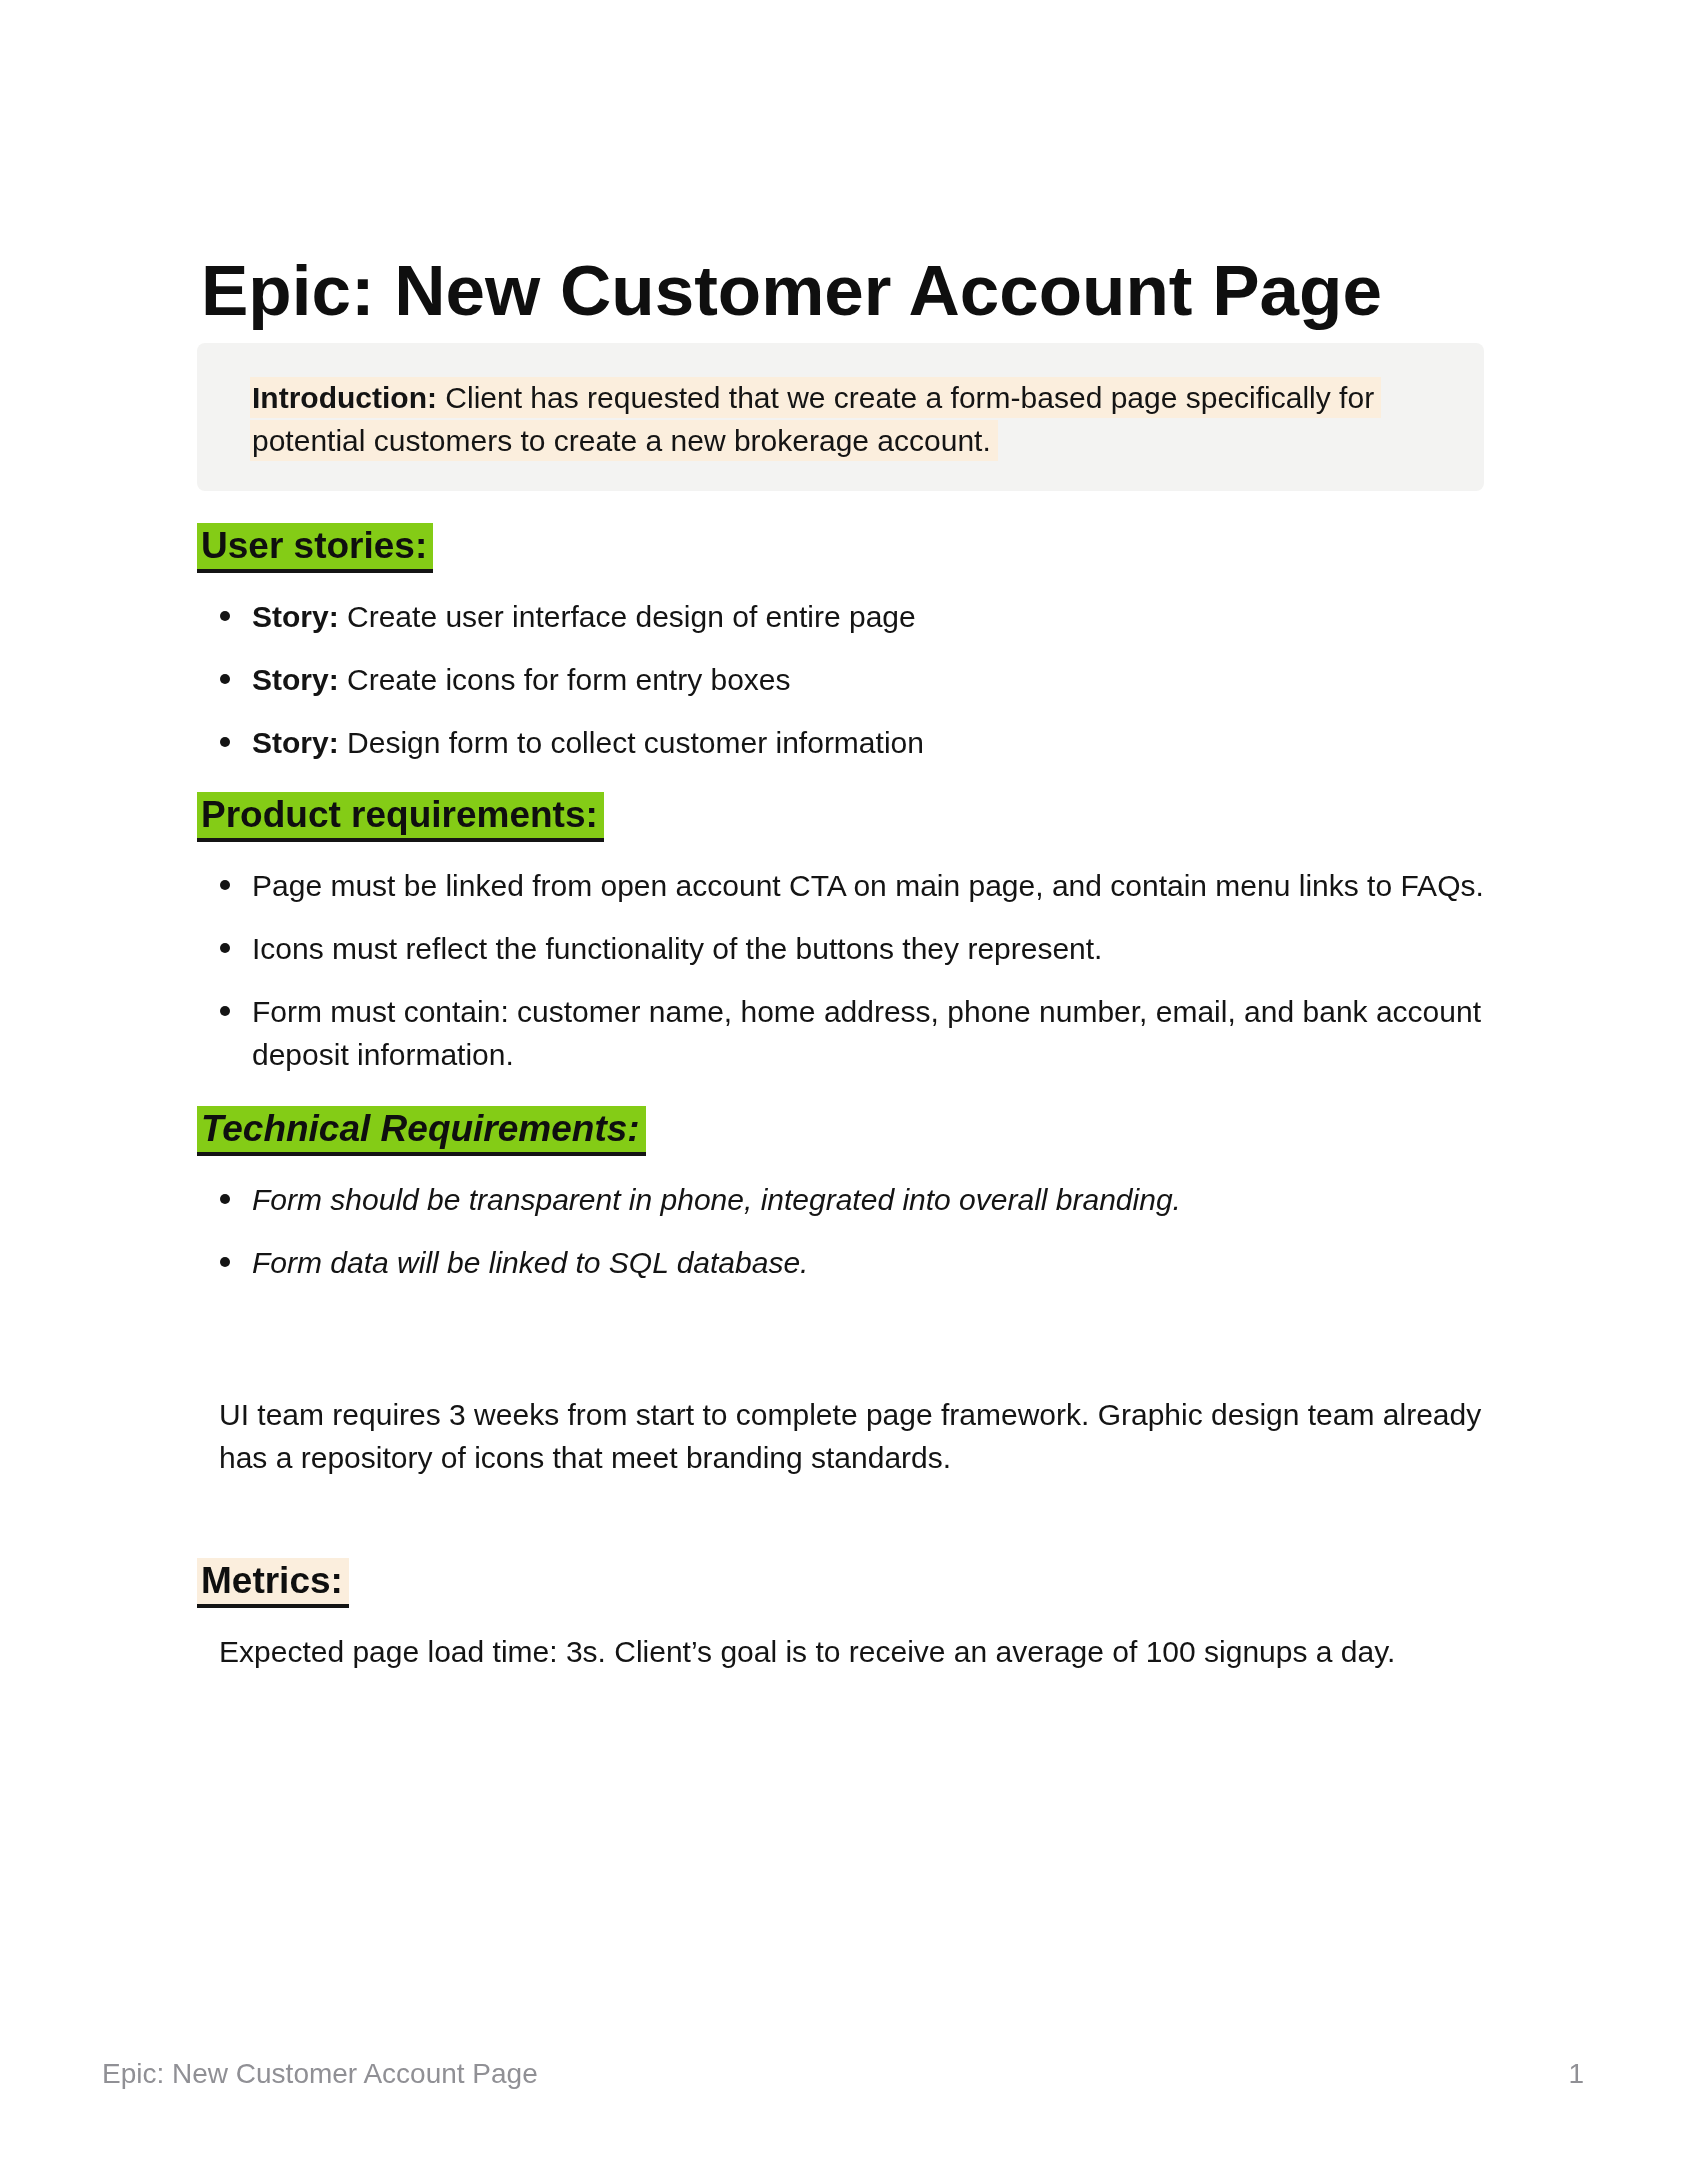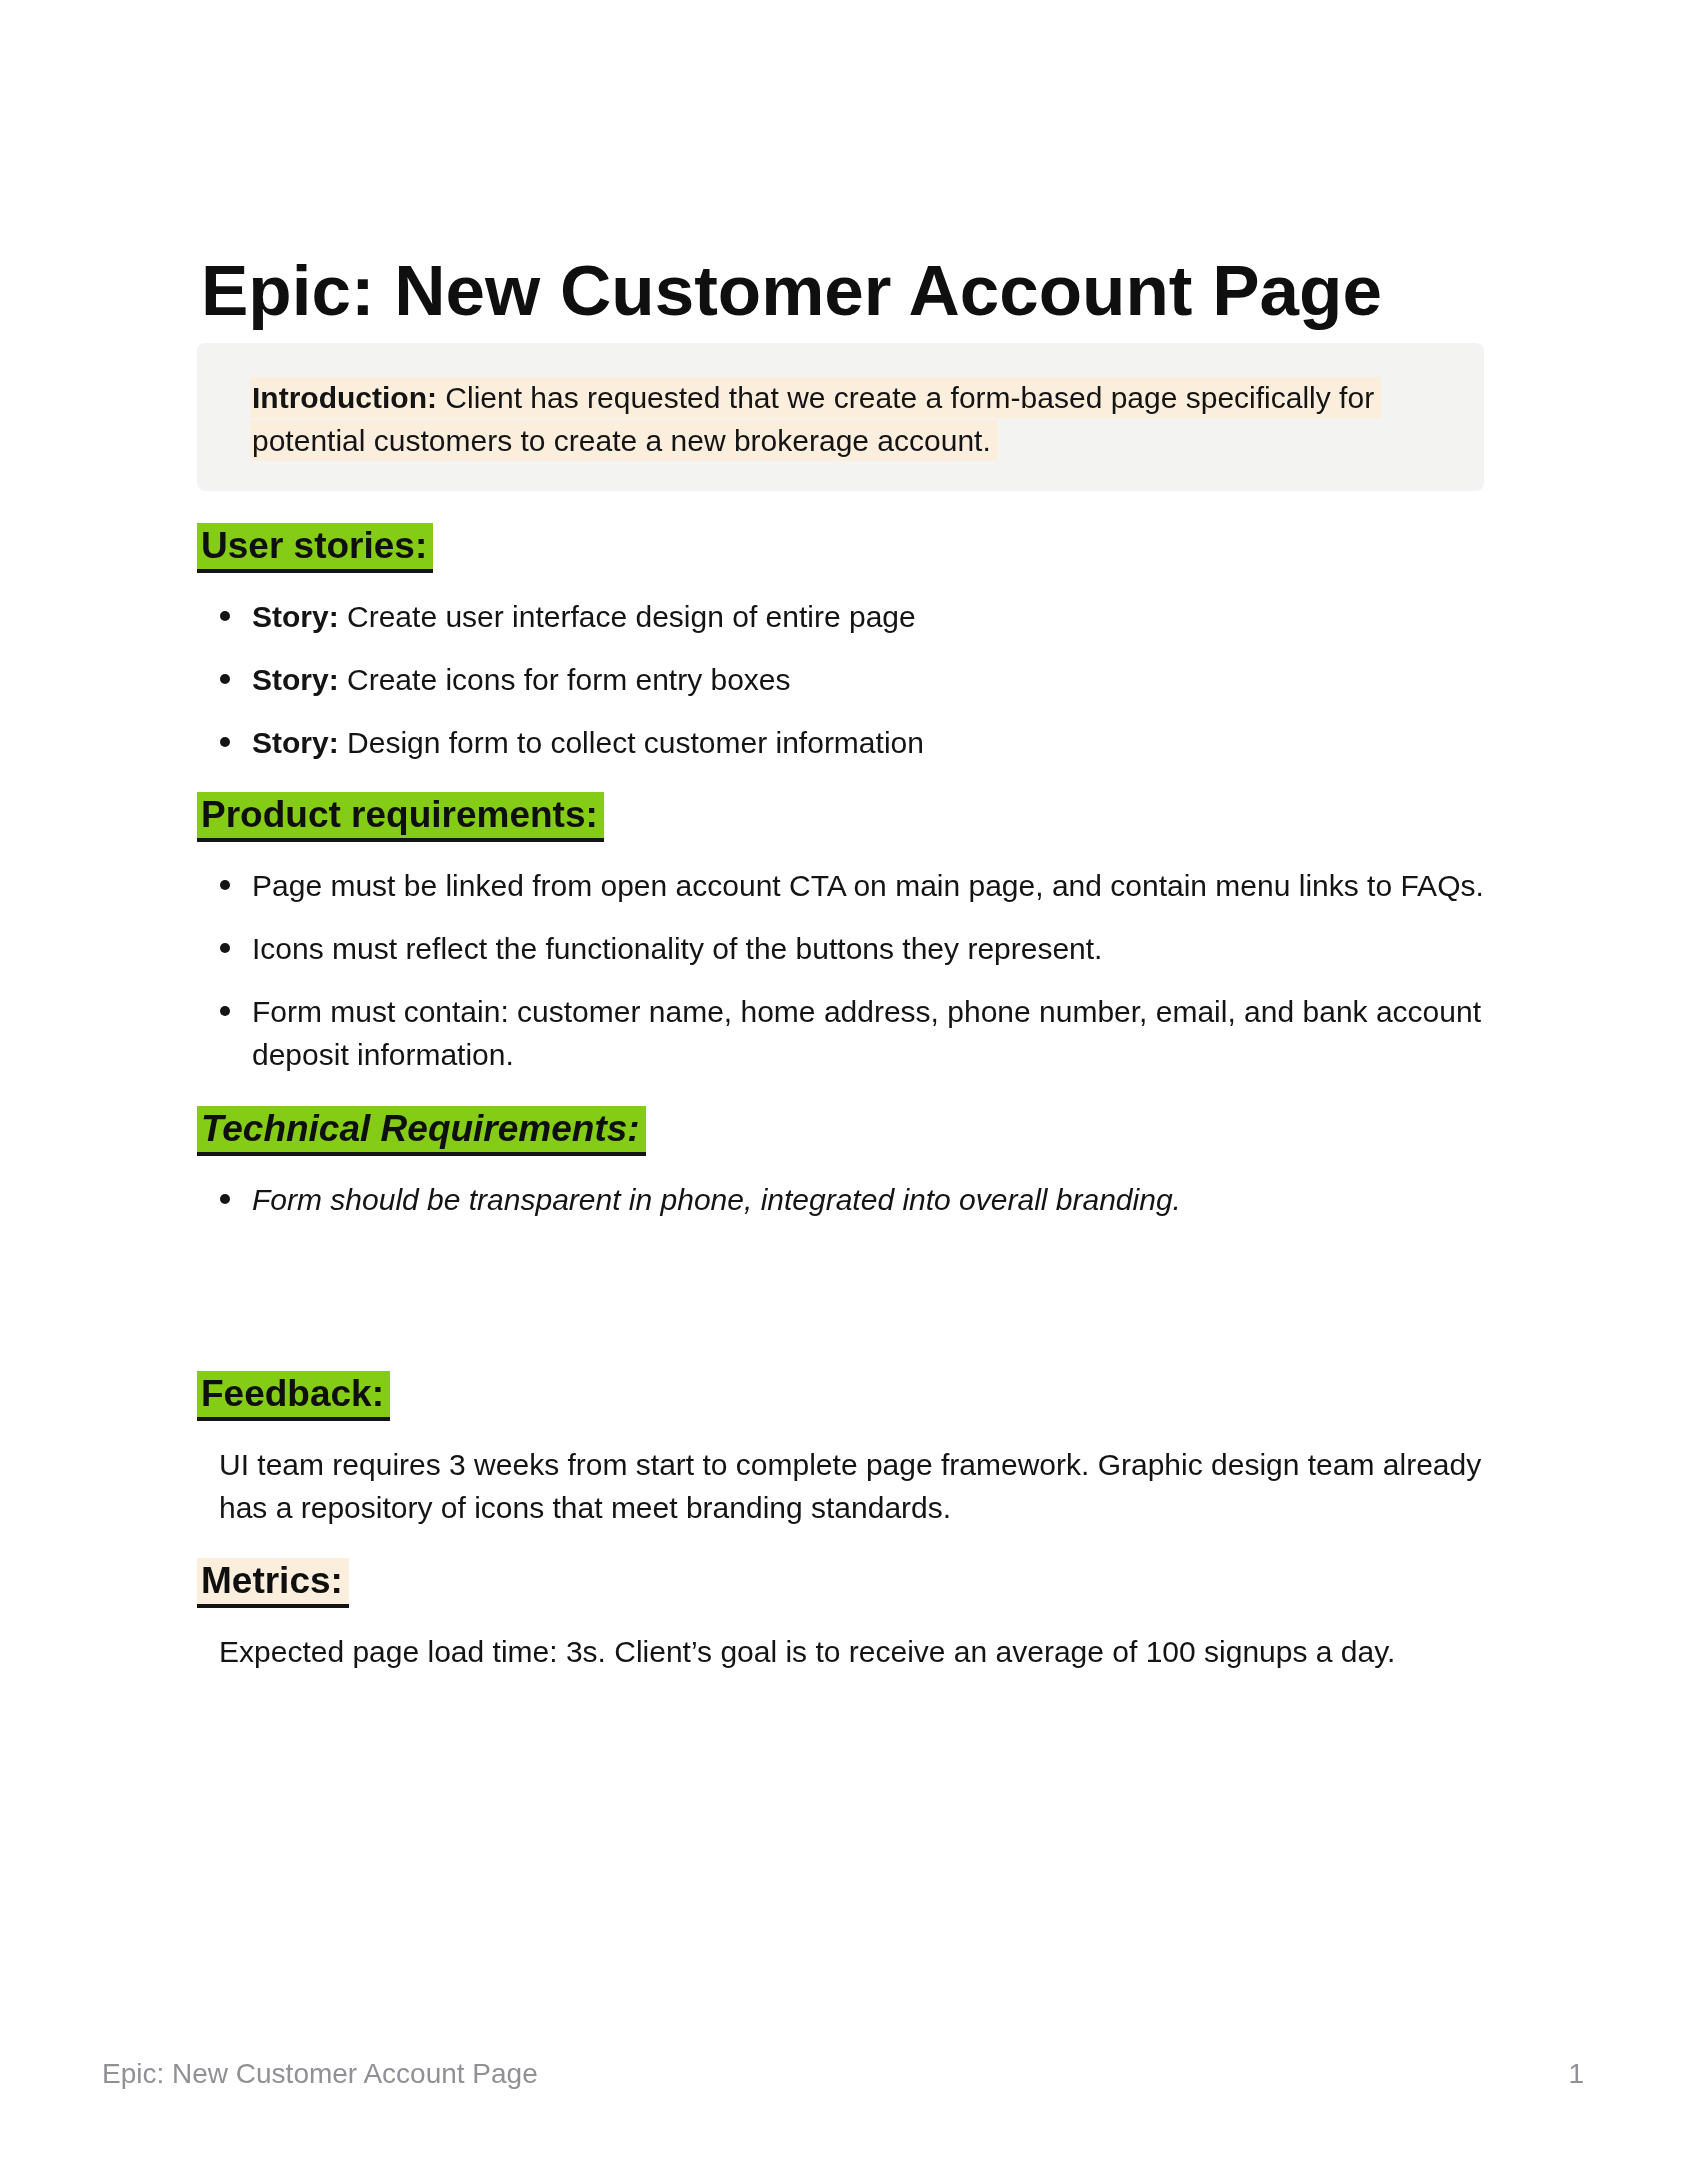--- a/index.html
+++ b/index.html
@@ -88,26 +88,26 @@
       <li><span>Form must contain: customer name, home address, phone number, email, and bank account deposit information.</span></li>
     </ul>
   </div>
 </div>
 
 <div class="section s2">
   <h2 class="sec-heading"><span class="hl hl-gray">Technical Requirements:</span></h2>
   <div class="sec-content">
     <ul class="bullets">
       <li><span>Form should be transparent in phone, integrated into overall branding.</span></li>
+      <li><span>Form data will be linked to SQL database.</span></li>
     </ul>
   </div>
 </div>
 
 <div class="section s3">
-  <h2 class="sec-heading"><span class="hl hl-gray">Feedback:</span></h2>
   <div class="sec-content">
     <p class="para">UI team requires 3 weeks from start to complete page framework. Graphic design team already has a repository of icons that meet branding standards.</p>
   </div>
 </div>
 
 <div class="section s4">
   <h2 class="sec-heading"><span class="hl hl-peach">Metrics:</span></h2>
   <div class="sec-content">
     <p class="para">Expected page load time: 3s. Client’s goal is to receive an average of 100 signups a day.</p>
   </div>

